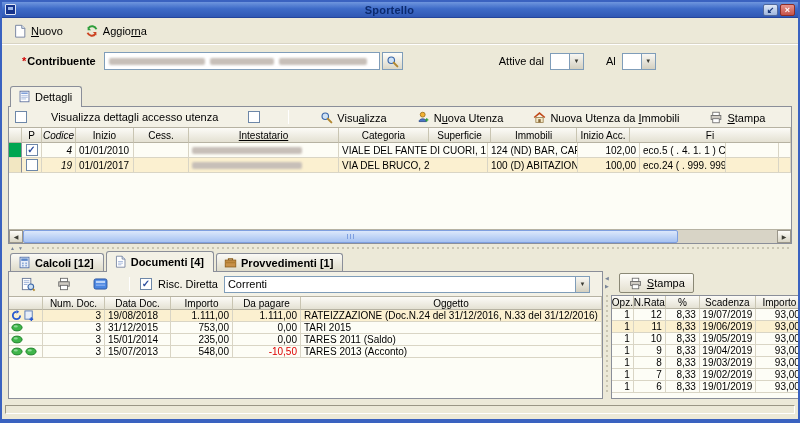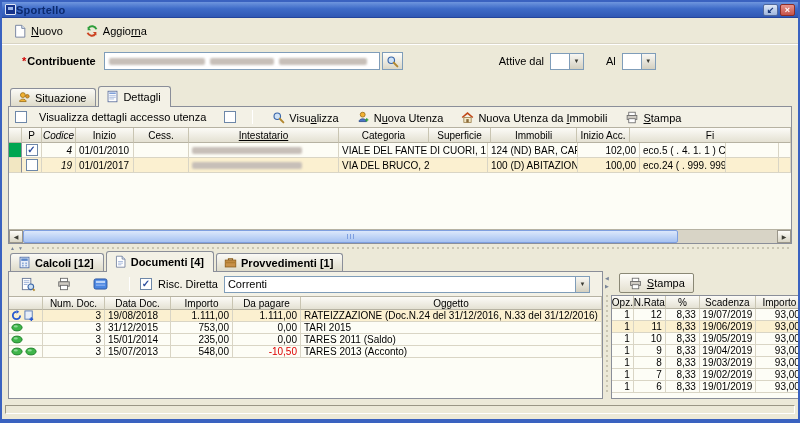--- a/index.html
+++ b/index.html
@@ -7,21 +7,21 @@
   body { font-family:"Liberation Sans", sans-serif; font-size:11px; color:#000; }
 
   .window { width:800px; height:423px; position:relative; background:#ece9d8;
     border:2px solid #3a62c0; border-bottom-width:4px; display:flex; flex-direction:column; overflow:hidden; }
 
   
   .titlebar { height:16px; flex:0 0 16px; background:linear-gradient(180deg,#6f96de 0%,#3e6bc8 45%,#2f58b4 100%);
     border-bottom:1px solid #24459c; display:flex; align-items:center; padding:0 3px; }
   .app-icon { width:11px; height:11px; background:#16348c; border:1px solid #dfe6f5; border-radius:1px; position:relative; }
   .app-icon::after{ content:""; position:absolute; left:2px; top:2px; width:5px; height:3px; background:#9db8ea; }
-  .title-text { flex:1; font-weight:bold; font-size:11px; color:#0b2a6e; letter-spacing:.2px; }
+  .title-text { flex:1; text-align:center; font-weight:bold; font-size:11px; color:#0b2a6e; letter-spacing:.2px; }
   .win-btns { display:flex; gap:2px; }
   .win-btn { width:15px; height:12px; font-size:9px; line-height:10px; text-align:center; border-radius:2px; cursor:default; }
   .btn-restore { background:linear-gradient(180deg,#dfe8f6,#9fb6dd); border:1px solid #51699c; color:#1b3a7a; font-weight:bold; }
   .btn-close { background:linear-gradient(180deg,#e8948c,#c4524a); border:1px solid #8c2e28; color:#fff; font-weight:bold; }
 
   
   .menubar { height:26px; flex:0 0 26px; display:flex; align-items:center; gap:16px; padding:0 8px;
     border-bottom:1px solid #d8d4c4; box-shadow:0 1px 0 #ffffff; }
   .menu-item { display:flex; align-items:center; gap:4px; padding:2px 3px; cursor:default; }
   .menu-item svg { display:block; }
@@ -46,21 +46,21 @@
   .tabstrip { height:20px; flex:0 0 20px; display:flex; align-items:flex-end; padding:0 0 0 8px; position:relative; z-index:2; }
   .tab { display:flex; align-items:center; gap:4px; padding:2px 9px 2px 7px; height:18px;
     background:linear-gradient(180deg,#fbfaf6,#dedbca); border:1px solid #8a8e99; border-bottom:none;
     border-radius:3px 3px 0 0; margin-right:2px; cursor:default; }
   .tab.active { background:#f3f1e6; height:20px; position:relative; }
   .tab.active::after{ content:""; position:absolute; left:0; right:0; bottom:-1px; height:2px; background:#f3f1e6; }
   .tabstrip2 .tab { font-weight:bold; }
 
   
   .panel1 { flex:0 0 138px; margin:0 6px; border:1px solid #8a8e99; background:#f3f1e6; display:flex; flex-direction:column; position:relative; z-index:1; }
-  .dtoolbar { height:20px; flex:0 0 20px; display:flex; align-items:center; gap:12px; padding:0 6px; }
+  .dtoolbar { height:20px; flex:0 0 20px; display:flex; align-items:center; gap:24px; padding:0 6px; }
   .chk { width:12px; height:12px; background:#fff; border:1px solid #6d87a8; display:inline-flex; align-items:center; justify-content:center;
     font-size:10px; line-height:10px; color:#2d4e9e; font-weight:bold; }
   .chk-lbl { margin-right:6px; }
   .vsep { width:1px; height:14px; background:#b4b0a0; border-right:1px solid #fff; margin:0 4px; }
   .tool-btn { display:flex; align-items:flex-end; gap:4px; padding:1px 3px; cursor:default; }
 
   
   .grid { background:#fdfdf6; flex:1; overflow:hidden; display:flex; flex-direction:column; border-top:1px solid #b6b2a2; }
   .g-row { display:flex; flex:0 0 15px; align-items:stretch; }
   .g-head { background:linear-gradient(180deg,#fcfbf7,#e2dfd0); }
@@ -183,28 +183,20 @@
     <span style="margin-left:22px;">Al</span>
     <div class="combo date-combo" style="margin-left:6px;">
       <span class="val"></span>
       <span class="arrowbtn">▼</span>
     </div>
   </div>
 
   <div style="flex:0 0 10px;"></div>
 
   <div class="tabstrip">
-    <div class="tab">
-      <svg width="13" height="13" viewBox="0 0 16 16">
-          <circle cx="6" cy="5" r="3" fill="#f2b233" stroke="#9a6c10"></circle>
-          <path d="M2 13c0-4 8-4 8 0z" fill="#f2b233" stroke="#9a6c10"></path>
-          <circle cx="11.5" cy="6.5" r="2.2" fill="#e0952a" stroke="#9a6c10"></circle>
-        </svg>
-      <span>Situazione</span>
-    </div>
     <div class="tab active">
       <svg width="13" height="13" viewBox="0 0 16 16">
           <rect x="2.5" y="1.5" width="11" height="13" fill="#fff" stroke="#55699a"></rect>
           <rect x="4" y="3" width="8" height="2" fill="#7f9fd8"></rect>
           <path d="M4 7h8M4 9h8M4 11h6" stroke="#9bb0d8"></path>
         </svg>
       <span>Dettagli</span>
     </div>
   </div>
 

